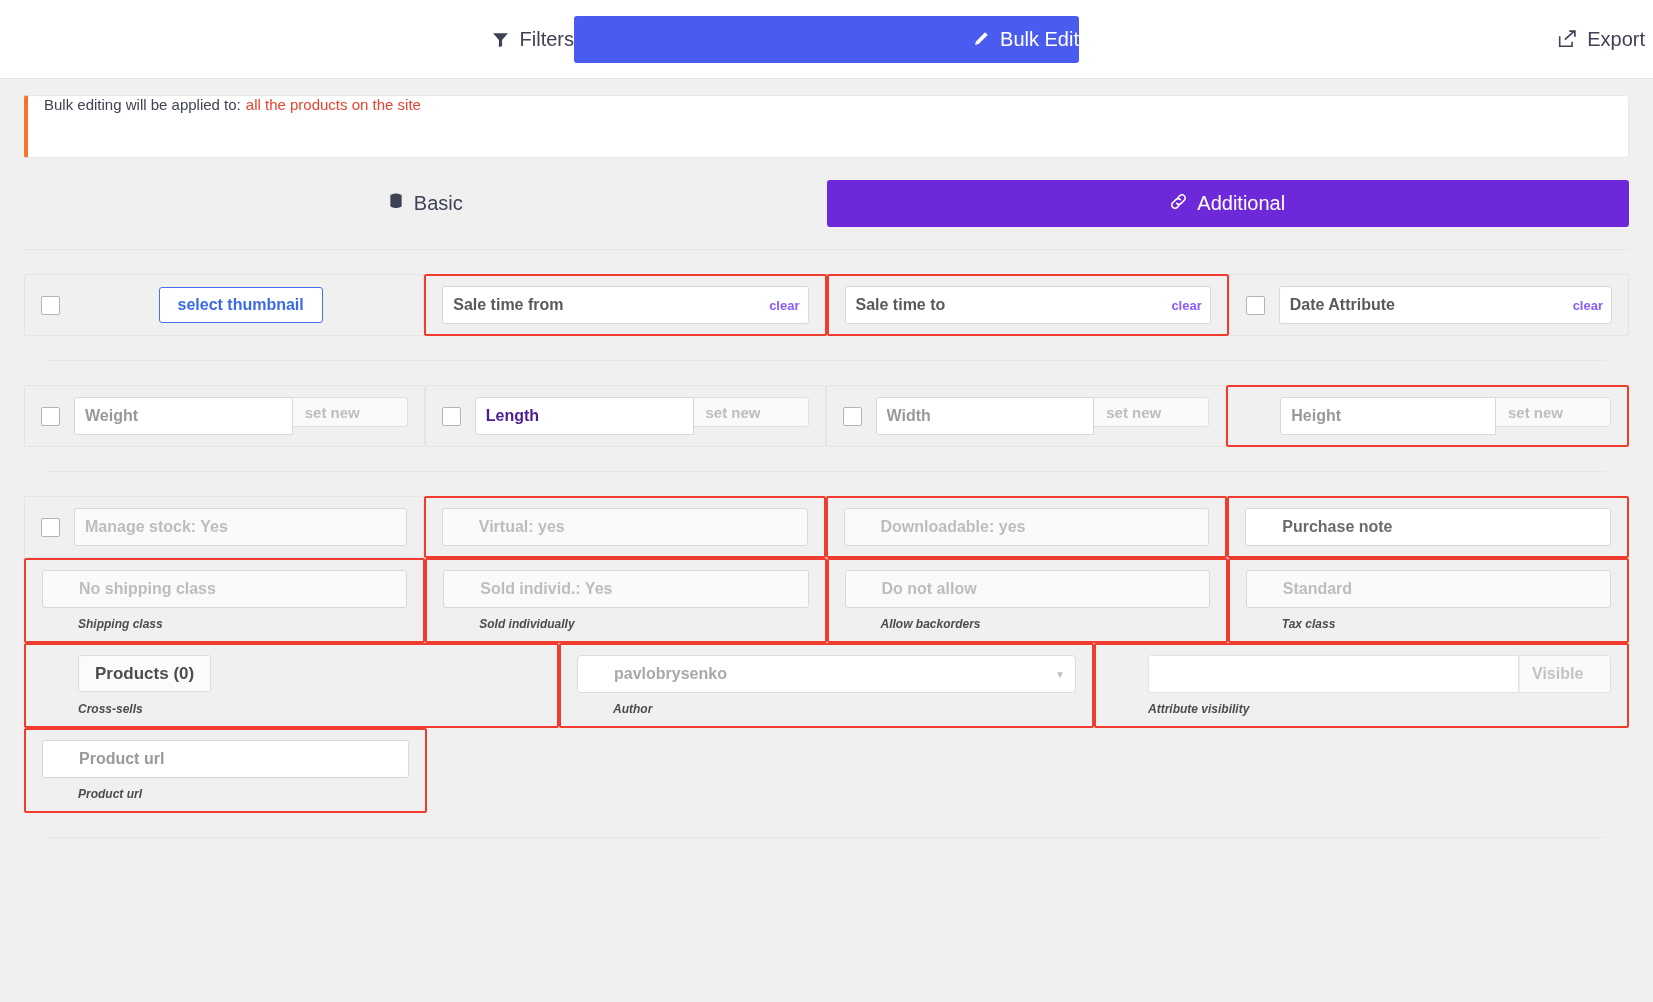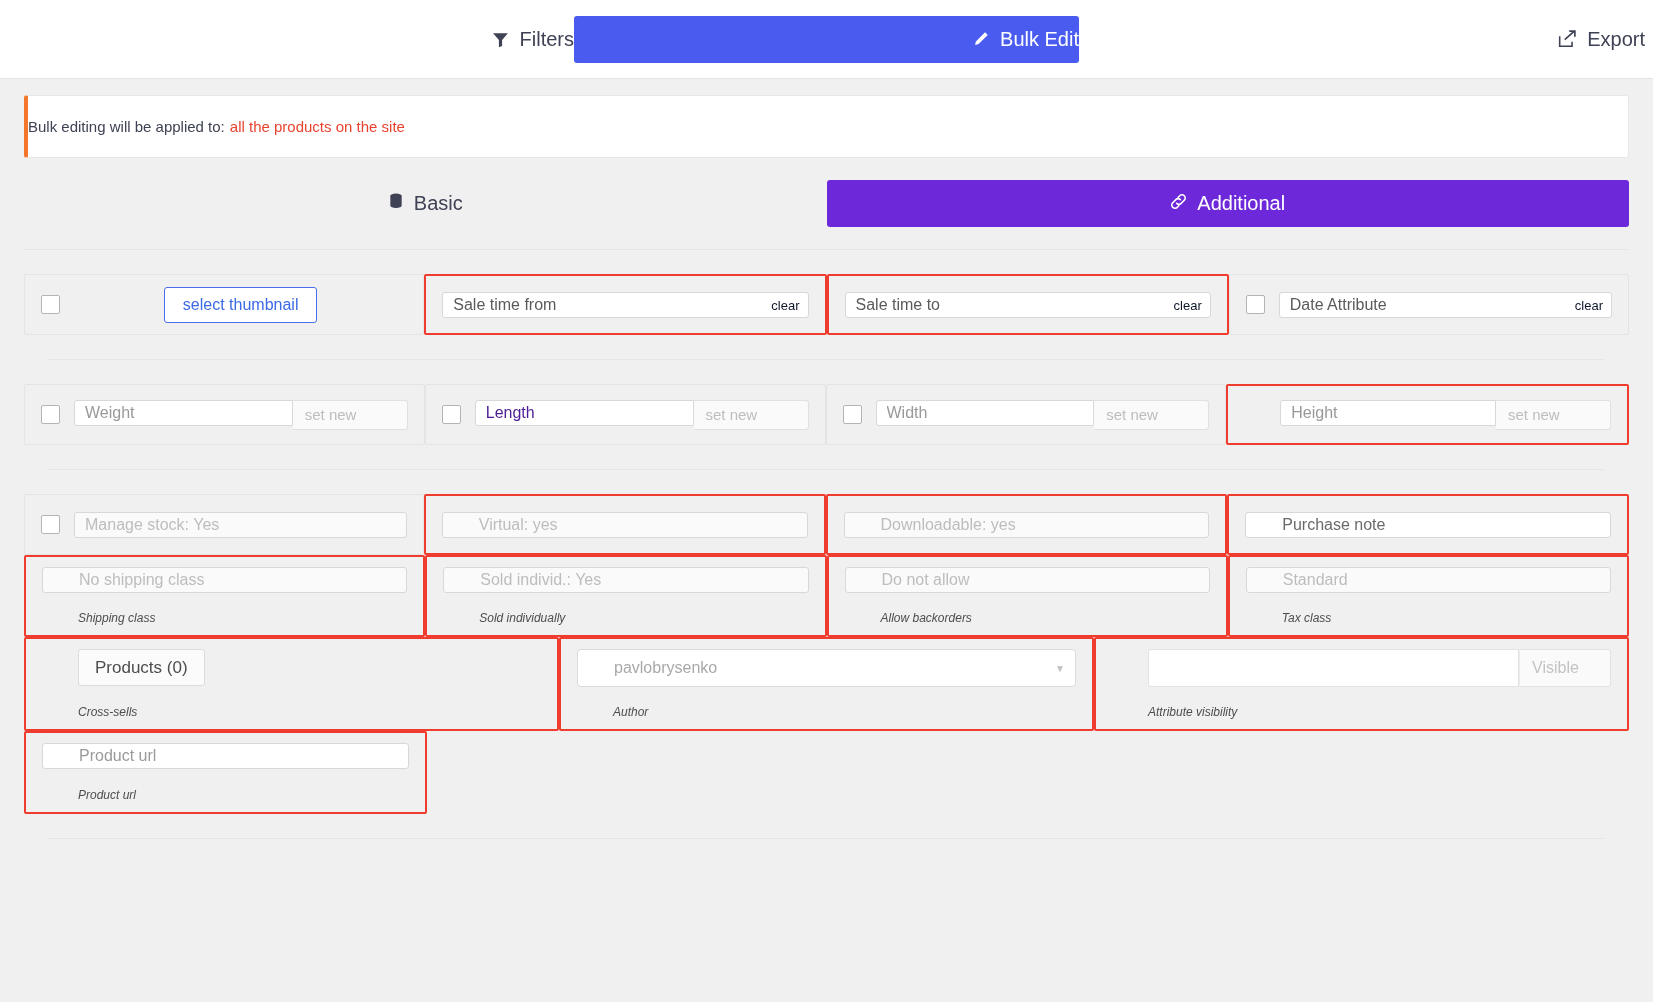--- a/index.html
+++ b/index.html
@@ -44,22 +44,21 @@
 
   
   .notice-wrap { padding: 16px 24px 0 24px; }
   .notice {
     background: #ffffff;
     border: 1px solid #e8e8e8;
     border-left: 4px solid #f4762a;
     border-radius: 3px;
     height: 63px;
     display: flex;
-    align-items: center;
-    padding: 0 0;
+    padding: 0 16px;
     font-size: 15px;
     color: #3f4254;
   }
   .notice .red { color: #e8432f; margin-left: 5px; }
 
   
   .section-tabs {
     display: flex;
     padding: 22px 24px 0 24px;
     gap: 0;
@@ -76,20 +75,21 @@
     border-radius: 3px;
     cursor: pointer;
     user-select: none;
   }
   .sec-tab.active { background: #6d28d9; color: #fff; }
   .sec-divider { margin: 22px 24px 0 24px; border-bottom: 1px solid #e6e6e6; }
 
   
   .grid {
     padding: 0 24px;
+    font-weight: bold;
   }
   .row {
     display: flex;
     gap: 0;
   }
   .cell {
     flex: 1 1 0;
     border: 1px solid transparent;
     border-radius: 2px;
     padding: 10px 16px 10px 16px;
@@ -109,38 +109,38 @@
     width: 19px; height: 19px;
     border: 1px solid #b4b4b4;
     background: #fff;
     border-radius: 2px;
     flex: 0 0 auto;
     cursor: pointer;
   }
 
   
   .inp {
-    height: 26px;
+    height: 38px;
     border: 1px solid #d8d8d8;
     background: #fff;
     border-radius: 3px;
     display: flex;
     align-items: center;
     padding: 0 10px;
     font-size: 16px;
     color: #4d4d4d;
     flex: 1 1 auto;
     min-width: 0;
     position: relative;
   }
   .inp.disabled { background: #fafafa; color: #bdbdbd; }
   .inp.ph { color: #5a5a5a; }
   .inp .clear {
     position: absolute; right: 8px; top: 50%; transform: translateY(-50%);
-    font-size: 13px; color: #0f172a; cursor: pointer;
+    font-size: 13px; color: #8b5cf6; cursor: pointer;
   }
   .inp-txt { white-space: nowrap; overflow: hidden; text-overflow: ellipsis; }
 
   .setnew {
     height: 30px;
     border: 1px solid #e0e0e0;
     border-left: none;
     background: #fafafa;
     border-radius: 0 3px 3px 0;
     display: flex; align-items: center;
@@ -173,21 +173,21 @@
     display: inline-flex; align-items:center; justify-content:center;
     font-size: 17px;
     cursor: pointer;
     align-self: flex-start;
     margin-left: 36px;
   }
   .sublabel {
     font-size: 12px;
     font-style: italic;
     color: #4d4d4d;
-    margin-top: 18px;
+    margin-top: 9px;
     margin-left: 36px;
   }
 
   .select {
     height: 38px;
     border: 1px solid #dcdcdc;
     background: #fff;
     border-radius: 4px;
     display: flex; align-items: center; justify-content: space-between;
     padding: 0 10px;

